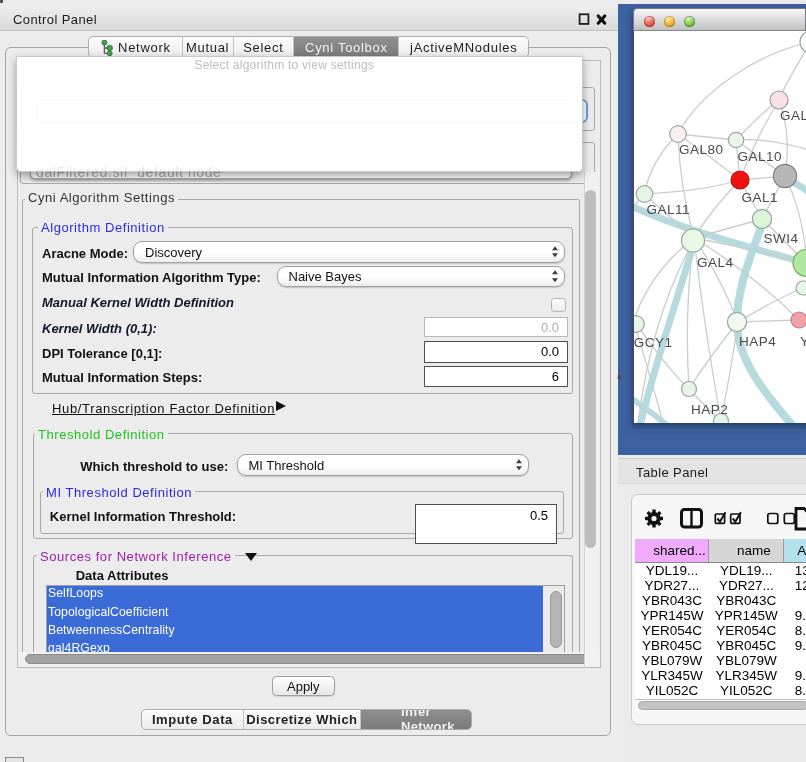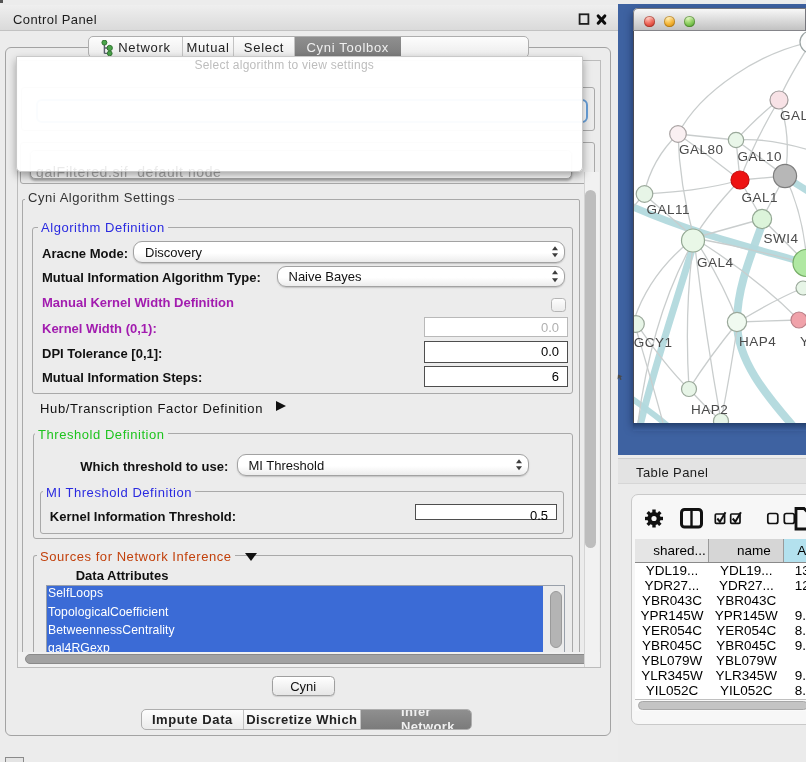--- a/index.html
+++ b/index.html
@@ -2,21 +2,21 @@
 <html><head>
 <meta charset="utf-8">
 <style>
 * { margin:0; padding:0; box-sizing:border-box; }
 html,body { width:806px; height:762px; overflow:hidden; }
 body { background:#ececec; font-family:"Liberation Sans", sans-serif; position:relative; }
 .abs { position:absolute; }
 .b { font-weight:bold; }
 .lbl { font-size:13px; color:#111; white-space:nowrap; }
 .ls { letter-spacing:0.65px; }
-.glbl { font-size:13px; color:#a21caf; font-weight:bold; white-space:nowrap; }
+.glbl { font-size:13px; color:#0f172a; font-weight:bold; white-space:nowrap;font-style:italic; }
 .group { position:absolute; border:1px solid #a9a9a9; border-radius:3px; }
 .gtitle { position:absolute; background:#ececec; padding:0 3px; font-size:13px; white-space:nowrap; letter-spacing:0.55px; }
 .combo { position:absolute; background:linear-gradient(#ffffff 55%, #ececec); border:1px solid #a2a2a2; border-radius:9px; box-shadow:0 1px 1.5px rgba(0,0,0,0.18); }
 .combo .ct { position:absolute; left:11px; top:50%; transform:translateY(-50%); font-size:13px; color:#111; white-space:nowrap; }
 .stepper { position:absolute; right:6px; top:50%; transform:translateY(-50%); width:6px; height:11.5px; }
 .stepper:before { content:""; position:absolute; left:0; top:0; border-left:3px solid transparent; border-right:3px solid transparent; border-bottom:4.5px solid #3c3c3c; }
 .stepper:after { content:""; position:absolute; left:0; bottom:0; border-left:3px solid transparent; border-right:3px solid transparent; border-top:4.5px solid #3c3c3c; }
 .field { position:absolute; background:#fff; font-size:13px; text-align:right; }
 .seg { position:absolute; display:flex; border:1px solid #aeaeae; border-radius:5px; background:linear-gradient(#fdfdfd,#ebebeb); overflow:hidden; }
 .seg > div { font-size:13px; letter-spacing:0.7px; color:#222; display:flex; align-items:center; justify-content:center; border-right:1px solid #c3c3c3; }
@@ -49,20 +49,21 @@
     <svg width="14" height="16" viewBox="0 0 14 16" style="margin-right:4px;margin-top:2px;">
       <path d="M4.4 3 L4.4 13.4 M4.4 8 L9.6 8 M4.4 13.4 L9.6 13.4" stroke="#5a5f6e" stroke-width="1.4" fill="none"></path>
       <circle cx="4.4" cy="2.6" r="2.5" fill="#4aa54a" stroke="#2c6e2c" stroke-width="0.9"></circle>
       <circle cx="9.7" cy="8" r="2.7" fill="#4aa54a" stroke="#2c6e2c" stroke-width="0.9"></circle>
       <circle cx="9.7" cy="13.4" r="2.4" fill="#4aa54a" stroke="#2c6e2c" stroke-width="0.9"></circle>
     </svg>
     Network</div>
   <div style="width:51px;">Mutual</div>
   <div style="width:61px;">Select</div>
   <div class="sel" style="width:105.5px;">Cyni Toolbox</div>
+  <div style="width:129px;">jActiveMNodules</div>
 </div>
 
 <div class="group" style="left:21px;top:87px;width:574px;height:44px;"></div>
 <div class="abs" style="left:36px;top:99px;width:552px;height:24px;background:#fff;border:2.5px solid #68a0da;border-radius:6px;"></div>
 <div class="group" style="left:20px;top:142px;width:575px;height:42px;"></div>
 <div class="abs" style="left:30px;top:150px;width:542px;height:28.5px;background:#fff;border:1px solid #a8a8a8;border-radius:5px;box-shadow:0 1.5px 2.5px rgba(0,0,0,0.3);"></div>
 <div class="abs" style="left:36px;top:163.5px;font-size:14px;letter-spacing:0.6px;color:#b2b2b2;">galFiltered.sif &nbsp;default node</div>
 
 <div class="group" style="left:21.5px;top:199px;width:558px;height:466px;border-radius:2px;"></div>
 <div class="gtitle" style="left:25px;top:189.5px;color:#333;">Cyni Algorithm Settings</div>
@@ -87,57 +88,57 @@
 
 <div class="glbl abs" style="left:42px;top:320.5px;">Kernel Width (0,1):</div>
 <div class="field" style="left:424px;top:316.5px;width:144px;height:20.5px;border:1px solid #b9b9b9;color:#b0b0b0;padding:2px 8px 0 0;">0.0</div>
 
 <div class="lbl b abs" style="left:42px;top:345.5px;">DPI Tolerance [0,1]:</div>
 <div class="field" style="left:424px;top:341px;width:144px;height:21.5px;border:1.5px solid #4e4e4e;color:#000;padding:2px 8px 0 0;">0.0</div>
 
 <div class="lbl b abs" style="left:42px;top:369.5px;">Mutual Information Steps:</div>
 <div class="field" style="left:424px;top:365.5px;width:144px;height:21px;border:1.5px solid #4e4e4e;color:#000;padding:2px 8px 0 0;">6</div>
 
-<div class="lbl ls abs" style="left:40px;top:400.5px;">Hub/Transcription Factor Definition</div>
+<div class="lbl ls abs" style="left:52px;top:400.5px;text-decoration:underline;">Hub/Transcription Factor Definition</div>
 <div class="abs" style="left:276px;top:401px;width:0;height:0;border-top:5.5px solid transparent;border-bottom:5.5px solid transparent;border-left:10px solid #111;"></div>
 
 <div class="group" style="left:32.8px;top:433px;width:540px;height:106px;"></div>
 <div class="gtitle" style="left:35px;top:426.5px;color:#1ec41e;">Threshold Definition</div>
 
 <div class="lbl b abs" style="left:80.3px;top:458.5px;">Which threshold to use:</div>
 <div class="combo" style="left:236.5px;top:454px;width:292px;height:21.5px;">
     <span class="ct">MI Threshold</span>
     <span class="stepper"></span>
   </div>
 
 <div class="group" style="left:39.9px;top:491px;width:524px;height:42.5px;"></div>
 <div class="gtitle" style="left:43px;top:484.5px;color:#2a2ae0;">MI Threshold Definition</div>
 
 <div class="lbl b abs" style="left:49.8px;top:508.5px;">Kernel Information Threshold:</div>
-<div class="field" style="left:415px;top:503.5px;width:142px;height:16px;border:1.5px solid #4e4e4e;color:#000;padding:3px 8px 0 0;">0.5</div>
+<div class="field" style="left:415px;top:503.5px;width:142px;height:40px;border:1.5px solid #4e4e4e;color:#000;padding:3px 8px 0 0;">0.5</div>
 
 <div class="group" style="left:32.8px;top:555px;width:540px;height:112px;border-bottom:none;"></div>
-<div class="gtitle" style="left:37px;top:548.5px;color:#c2410c;">Sources for Network Inference</div>
+<div class="gtitle" style="left:37px;top:548.5px;color:#a21caf;">Sources for Network Inference</div>
 <div class="abs" style="left:245px;top:552.5px;width:0;height:0;border-left:6.5px solid transparent;border-right:6.5px solid transparent;border-top:8px solid #111;"></div>
 
 <div class="lbl b abs" style="left:35.7px;top:568px;margin-left:40px;">Data Attributes</div>
 
 <div class="abs" style="left:45.5px;top:584.5px;width:519px;height:69px;background:#3b6bd6;overflow:hidden;border:1px solid #99a0aa;border-bottom:none;">
   <div style="margin:-1.15px 0 0 1.5px;font-size:12.2px;letter-spacing:0.1px;line-height:18.3px;color:#fff;white-space:nowrap;">SelfLoops<br>TopologicalCoefficient<br>BetweennessCentrality<br>gal4RGexp</div>
   <div class="abs" style="right:0;top:0;width:21px;height:67.5px;background:#ececec;"></div>
   <div class="abs" style="left:503px;top:5px;width:12px;height:57px;background:#b4b4b4;border:1px solid #9a9a9a;border-radius:6px;"></div>
 </div>
 
 <div class="abs" style="left:17.5px;top:652px;width:582px;height:15px;background:#f0f0f0;"></div>
 <div class="abs" style="left:25px;top:653.5px;width:565px;height:10px;background:#a2a2a2;border:1px solid #8a8a8a;border-radius:5.5px;"></div>
 
 <div class="abs" style="left:584px;top:172px;width:15px;height:495px;background:#f1f1f1;border-left:1px solid #d4d4d4;"></div>
 <div class="abs" style="left:585px;top:190px;width:10.5px;height:358px;background:#bdbdbd;border-radius:6px;"></div>
 
-<div class="abs" style="left:271.5px;top:676px;width:63.5px;height:19.5px;border:1px solid #9f9f9f;border-radius:4.5px;background:linear-gradient(#ffffff,#e6e6e6);box-shadow:0 1px 1px rgba(0,0,0,0.12);text-align:center;font-size:13px;color:#111;padding-top:2px;">Cyni</div>
+<div class="abs" style="left:271.5px;top:676px;width:63.5px;height:19.5px;border:1px solid #9f9f9f;border-radius:4.5px;background:linear-gradient(#ffffff,#e6e6e6);box-shadow:0 1px 1px rgba(0,0,0,0.12);text-align:center;font-size:13px;color:#111;padding-top:2px;">Apply</div>
 
 <div class="seg" style="left:141px;top:709px;width:331px;height:20.5px;font-weight:bold;">
   <div style="width:102.5px;letter-spacing:0.6px;">Impute Data</div>
   <div style="width:118px;letter-spacing:0.45px;">Discretize Which</div>
   <div class="sel" style="width:110.5px;letter-spacing:0.35px;padding-left:40px;">Infer Network</div>
 </div>
 
 <div class="abs" style="left:4.5px;top:757px;width:19px;height:10px;border:1.5px solid #8a8a8a;background:#e4e4e4;"></div>
 
 <div class="abs" style="left:16.4px;top:56px;width:566.6px;height:116px;background:rgba(255,255,255,0.97);border:1px solid #c9c9c9;border-radius:0 0 5px 5px;box-shadow:0 4px 9px rgba(0,0,0,0.35);">
@@ -264,21 +265,21 @@
     <path d="M717.3 518.5 l2.6 3.2 l5.6 -9.5" stroke-width="2"></path>
     <path d="M732.7 518.5 l2.6 3.2 l5.6 -9.5" stroke-width="2"></path>
     <rect x="767.8" y="513.5" width="10" height="10" rx="2" stroke-width="1.7"></rect>
     <rect x="784.3" y="513.5" width="10" height="10" rx="2" stroke-width="1.7"></rect>
     <path d="M796 508.5 h8 l5.5 5.5 v15 h-13.5 z" stroke-width="2.8"></path>
   </g>
 </svg>
 
 <div class="abs" style="left:635px;top:538.5px;width:171px;height:172.5px;overflow:hidden;background:#fff;">
   <div style="display:flex;height:24.5px;border-bottom:1.5px solid #8a8a8a;">
-    <div style="flex:0 0 73.8px;background:#e5e5e5;border-right:1px solid #9a9a9a;font-size:13.5px;display:flex;align-items:center;justify-content:center;">
+    <div style="flex:0 0 73.8px;background:#f0abfc;border-right:1px solid #9a9a9a;font-size:13.5px;display:flex;align-items:center;justify-content:center;">
         <span style="transform:translateX(8px);">shared...</span>
       </div>
     <div style="flex:0 0 75px;background:#d6d6d6;border-right:1px solid #9a9a9a;font-size:13.5px;display:flex;align-items:center;justify-content:center;">
         <span style="transform:translateX(8px);">name</span>
       </div>
     <div style="flex:1;background:#b3e1ee;font-size:13.5px;display:flex;align-items:center;padding-left:13.5px;overflow:hidden;">Avera</div>
   </div>
   <div style="font-size:13.5px;color:#000;">
     <div style="display:flex;height:15px;align-items:center;">
         <div style="flex:0 0 73.8px;text-align:center;">YDL19...</div>

